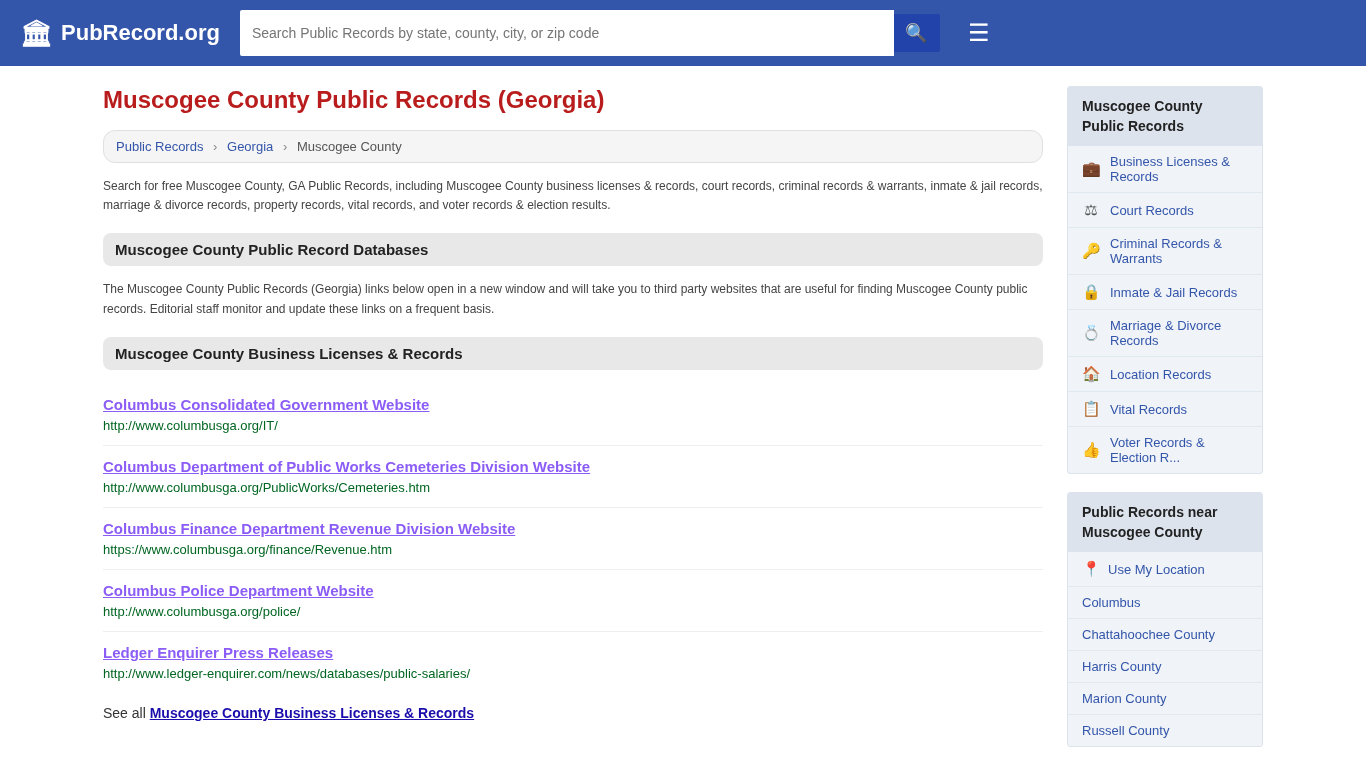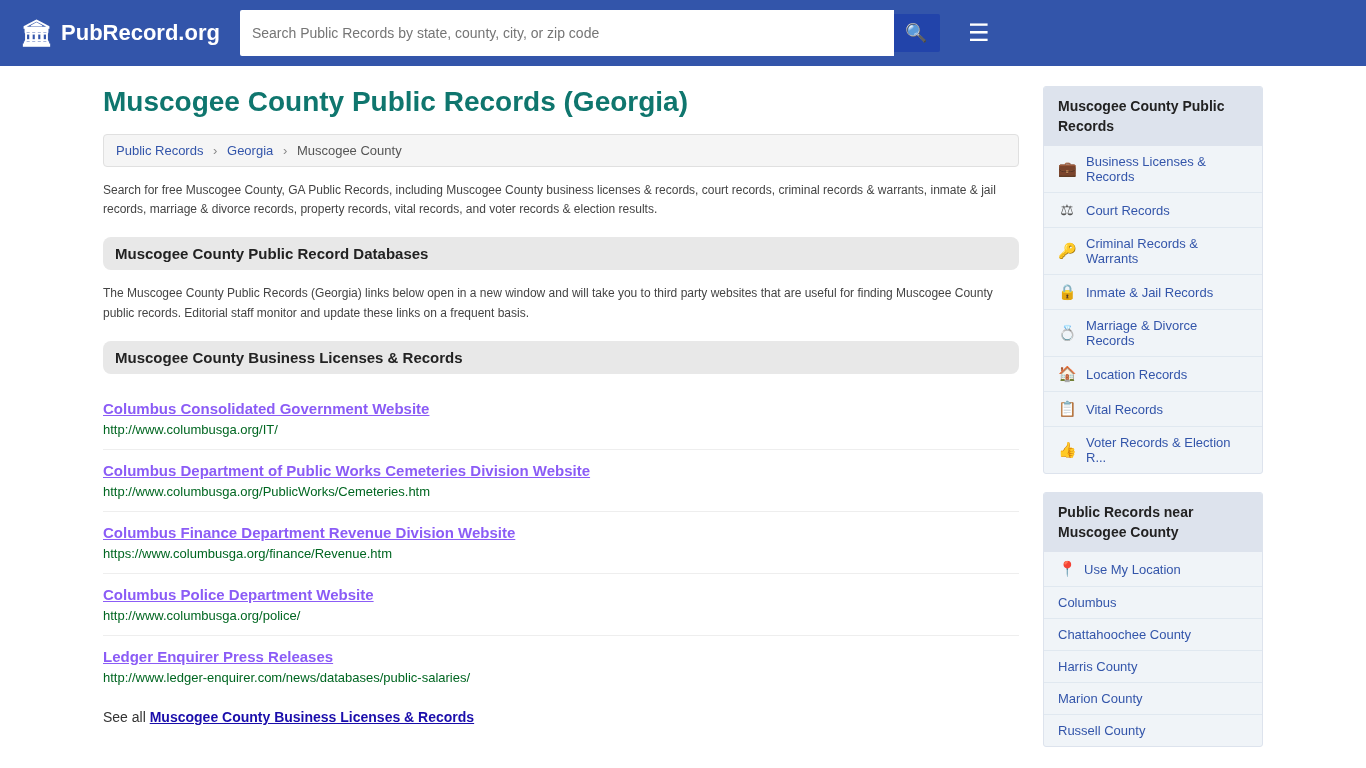--- a/index.html
+++ b/index.html
@@ -66,41 +66,41 @@
       margin: 0 auto;
       padding: 20px 20px;
       display: flex;
       gap: 24px;
     }
     .main-content {
       flex: 1;
       min-width: 0;
     }
     .sidebar {
-      width: 220px;
+      width: 196px;
       flex-shrink: 0;
     }
 
     
     .page-title {
-      font-size: 28px;
-      font-weight: bold;
-      color: #0f766e;
+      font-size: 24px;
+      font-weight: bold;
+      color: #b91c1c;
       margin-bottom: 16px;
     }
 
     
     .breadcrumb {
       background: #f5f5f5;
       border: 1px solid #e0e0e0;
       padding: 8px 12px;
       font-size: 13px;
       color: #555;
       margin-bottom: 14px;
-      border-radius: 4px;
+      border-radius: 12px;
     }
     .breadcrumb a {
       color: #3355aa;
       text-decoration: none;
     }
     .breadcrumb-sep { margin: 0 6px; color: #888; }
 
     
     .description {
       font-size: 12px;

